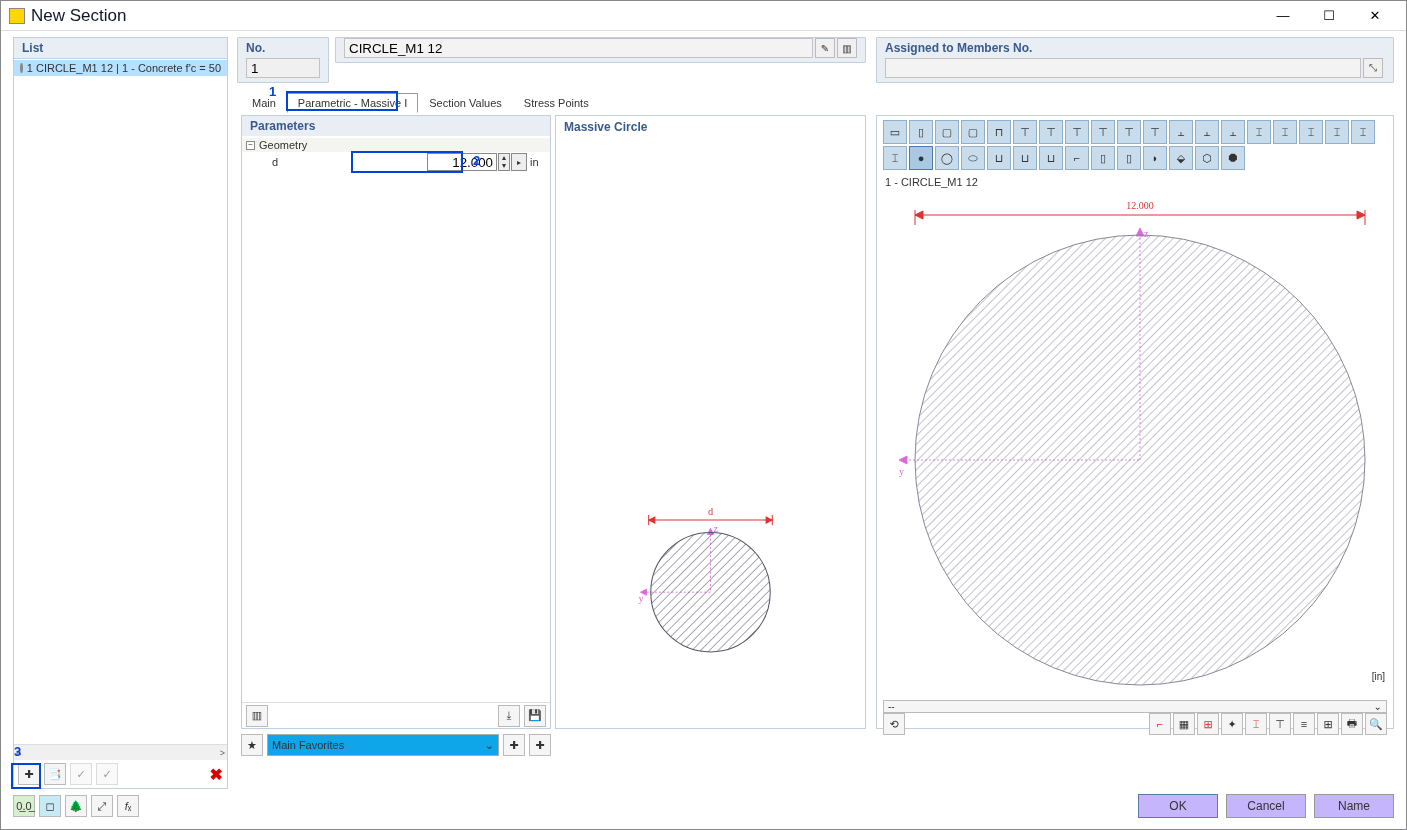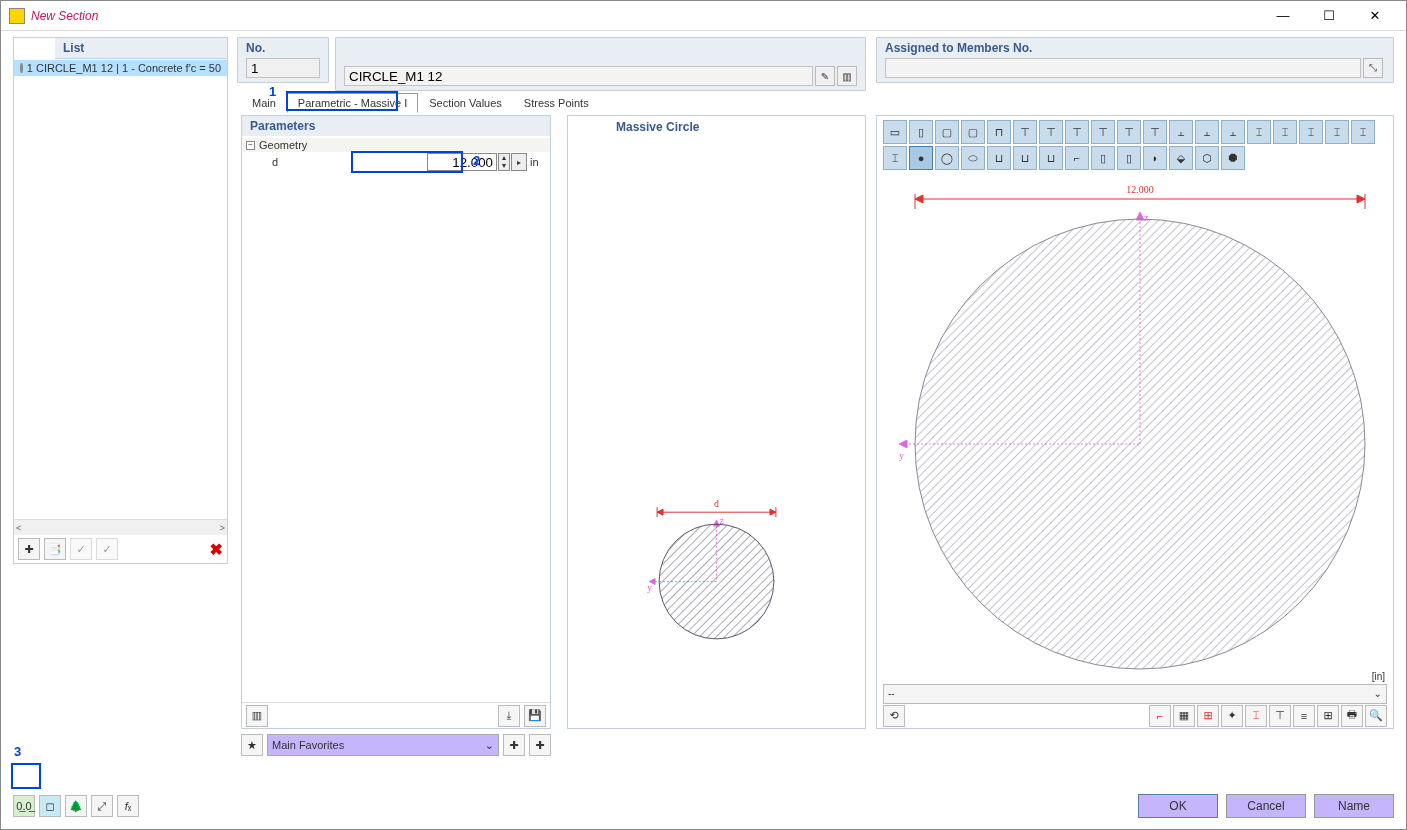--- a/index.html
+++ b/index.html
@@ -1,78 +1,78 @@
 <!DOCTYPE html>
 <html><head>
   <meta charset="utf-8">
   <style>
     * { margin: 0; padding: 0; box-sizing: border-box; }
     body { font-family: "Segoe UI", Tahoma, sans-serif; font-size: 11px; color: #333; background: #fff; width: 1407px; height: 830px; overflow: hidden; position: relative; border: 1px solid #888;}
     
     
     .titlebar { height: 30px; background: #fff; display: flex; align-items: center; padding: 0 8px; border-bottom: 1px solid #ddd;}
     .app-icon { width:16px; height:16px; margin-right:6px; background:#ffd700; border:1px solid #888; display:inline-block;}
-    .title { flex: 1; color: #be185d; font-size: 12px; font-style: italic; }
+    .title { flex: 1; color: #0f172a; font-size: 17px; }
     .win-controls { display: flex; }
     .win-btn { width: 46px; height: 30px; display:flex; align-items:center; justify-content:center; color:#000; font-size:13px; cursor:pointer;}
     .panel-header { background:#e8eef4; border:1px solid #c3cfdc; border-radius:1px; display:flex; flex-direction:column;}
     .panel-header .hdr { color:#3a5a8c; font-weight:600; padding:3px 8px; font-size:12px;}
     .panel-header .val { padding:0 8px 4px; }
     .hdr-no { width:90px;}
     .hdr-name { flex:1; position:relative;}
-    .hdr-name .val{display:flex; align-items:center;margin-top:28px;}
+    .hdr-name .val{display:flex; align-items:center;}
     .hdr-name input{flex:1; border:1px solid #c2c2c2; background:#f3f3f3; height:20px; padding:0 4px;}
     .icon-btn { width:20px; height:20px; border:1px solid #bbb; background:#f0f0f0; margin-left:2px; display:flex;align-items:center;justify-content:center; cursor:pointer; font-size:10px;}
     .hdr-assigned { width:515px; position:relative;}
     .hdr-assigned input{width:calc(100% - 24px); border:1px solid #c2c2c2; background:#f3f3f3; height:20px; padding:0 4px;}
     .hdr-no input{width:100%; border:1px solid #c2c2c2; background:#f0f0f0; height:20px; padding:0 4px; text-align:left;}
     
     
-    .list-panel { position:absolute; top:36px; left:12px; width:215px; height:527px; border:1px solid #c3cfdc; background:#fff;padding-left:41px;}
+    .list-panel { position:absolute; top:36px; left:12px; width:215px; height:752px; border:1px solid #c3cfdc; background:#fff;}
     .list-panel .hdr { background:#e8eef4; color:#3a5a8c; font-weight:600; padding:3px 8px; font-size:12px; border-bottom:1px solid #c3cfdc;}
     .list-body { position:absolute; top:22px; bottom:48px; left:0; right:0; overflow:hidden;}
     .list-item { background:#b5e0ff; padding:2px 6px; display:flex; align-items:center; gap:4px; white-space:nowrap; overflow:hidden;}
     .circle-glyph{width:10px;height:10px;border-radius:50%;background:#888;display:inline-block;}
     .list-scroll{position:absolute; bottom:28px; left:0; right:0; height:16px; background:#f0f0f0; display:flex; align-items:center; justify-content:space-between; padding:0 2px; border-top:1px solid #ddd;}
     .list-scroll span{color:#666; font-size:9px; cursor:pointer;}
     .list-tools{position:absolute; bottom:0; left:0; right:0; height:28px; display:flex; align-items:center; gap:4px; padding:0 4px;}
     .tool{width:22px;height:22px;border:1px solid #bbb;background:#f5f5f5;display:flex;align-items:center;justify-content:center;font-size:11px;cursor:pointer;}
     .tool-red{color:#d00;font-weight:bold;border:none;background:none; font-size:16px; margin-left:auto;}
     
     
     .highlight-box{position:absolute; border:2px solid #0044dd; pointer-events:none; z-index:50;}
     .annot-num{position:absolute; color:#0044dd; font-weight:bold; font-size:13px;}
 
     
     .tab-bar{position:absolute; top:88px; left:240px; right:540px; height:24px; display:flex; gap:0; align-items:flex-end;}
     .tab{padding:3px 10px; color:#333; border:1px solid transparent; cursor:pointer;}
     .tab.active{border:1px solid #999; border-bottom-color:#fff; background:#fff;}
 
     
-    .middle{position:absolute; top:114px; left:240px; right:540px; bottom:100px; display:flex; gap:16px;}
+    .middle{position:absolute; top:114px; left:240px; right:540px; bottom:100px; display:flex; gap:4px;}
     .params-panel{width:310px; border:1px solid #c3cfdc; background:#fff; display:flex; flex-direction:column;}
     .params-panel .phdr{background:#e8eef4; color:#3a5a8c; font-weight:600; padding:3px 8px; font-size:12px;}
     .params-body{flex:1; padding:2px 0; font-size:11px;}
     .tree-row{display:flex; align-items:center; padding:1px 4px; background:#f4f4f0;}
     .tree-row.sub{padding-left:30px; background:#fff;}
     .tree-exp{width:9px;height:9px;border:1px solid #888;display:flex;align-items:center;justify-content:center;font-size:8px;line-height:1; margin-right:4px; background:#fff;}
     .param-input-wrap{margin-left:auto; display:flex; align-items:center; gap:1px;}
     .param-input{width:70px; text-align:right; padding:0 3px; height:18px; border:1px solid #888;}
     .spinner{width:12px;height:18px;border:1px solid #888;font-size:8px;display:flex;flex-direction:column;align-items:center;line-height:1;background:#eee;}
     .unit-btn{width:16px;height:18px;border:1px solid #888;font-size:8px;display:flex;align-items:center;justify-content:center;background:#eee;}
     .unit-lbl{width:18px;text-align:left;padding-left:2px;}
     .params-foot{height:26px;border-top:1px solid #ddd;display:flex;align-items:center;padding:0 4px;gap:4px;}
 
     .small-preview{flex:1; border:1px solid #c3cfdc; background:#fff; display:flex; flex-direction:column;}
-    .small-preview .phdr{color:#3a5a8c; font-weight:600; padding:4px 8px; font-size:12px;margin-left:40px;}
+    .small-preview .phdr{color:#3a5a8c; font-weight:600; padding:4px 8px; font-size:12px;}
     .small-preview .canvas{flex:1; position:relative;}
     
     
     .fav-bar{position:absolute; left:240px; bottom:72px; width:310px; height:24px; display:flex; align-items:center; gap:4px;}
-    .fav-select{flex:1; height:22px; border:1px solid #aaa; background:#c4b5fd; padding:4px 4px; display:flex; align-items:center; justify-content:space-between; font-size:11px;}
+    .fav-select{flex:1; height:22px; border:1px solid #aaa; background:#0ea5e9; padding:4px 4px; display:flex; align-items:center; justify-content:space-between; font-size:11px;}
 
     
     .right-preview{position:absolute; top:114px; right:12px; width:518px; bottom:100px; border:1px solid #c3cfdc; background:#fff; display:flex; flex-direction:column;}
     .shape-palette{height:64px; display:flex; flex-wrap:wrap; gap:2px; padding:4px 6px; align-content:flex-start;}
     .shape-btn{width:24px;height:24px;background:#c9dcec;border:1px solid #8fb0cc;display:flex;align-items:center;justify-content:center;cursor:pointer;}
     .shape-btn.sel{background:#a8c8e4;border-color:#4a7ab0;}
     .preview-title{padding:2px 8px; color:#333; font-size:11px;}
     .big-canvas{flex:1; position:relative; margin:4px 8px;}
     .unit-label{position:absolute; right:8px; bottom:46px; font-size:10px; color:#333;}
     .dd-bar{height:22px; margin:0 6px; border:1px solid #bbb; background:#f5f5f5; display:flex; align-items:center; justify-content:space-between; padding:0 4px; font-size:10px;}
@@ -255,20 +255,21 @@
     <div class="shape-btn">⊔</div>
     <div class="shape-btn">⊔</div>
     <div class="shape-btn">⌐</div>
     <div class="shape-btn">▯</div>
     <div class="shape-btn">▯</div>
     <div class="shape-btn">◗</div>
     <div class="shape-btn">⬙</div>
     <div class="shape-btn">⬡</div>
     <div class="shape-btn">⯃</div>
   </div>
+  <div class="preview-title">1 - CIRCLE_M1 12</div>
   <div class="big-canvas">
     <svg width="100%" height="100%" viewBox="0 0 500 500">
       <defs>
         <pattern id="hatch2" patternUnits="userSpaceOnUse" width="6" height="6" patternTransform="rotate(45)">
           <line x1="0" y1="0" x2="0" y2="6" stroke="#889" stroke-width="1"></line>
         </pattern>
       </defs>
 
       <g stroke="#d33" stroke-width="1" fill="#d33">
         <line x1="30" y1="20" x2="480" y2="20"></line>

